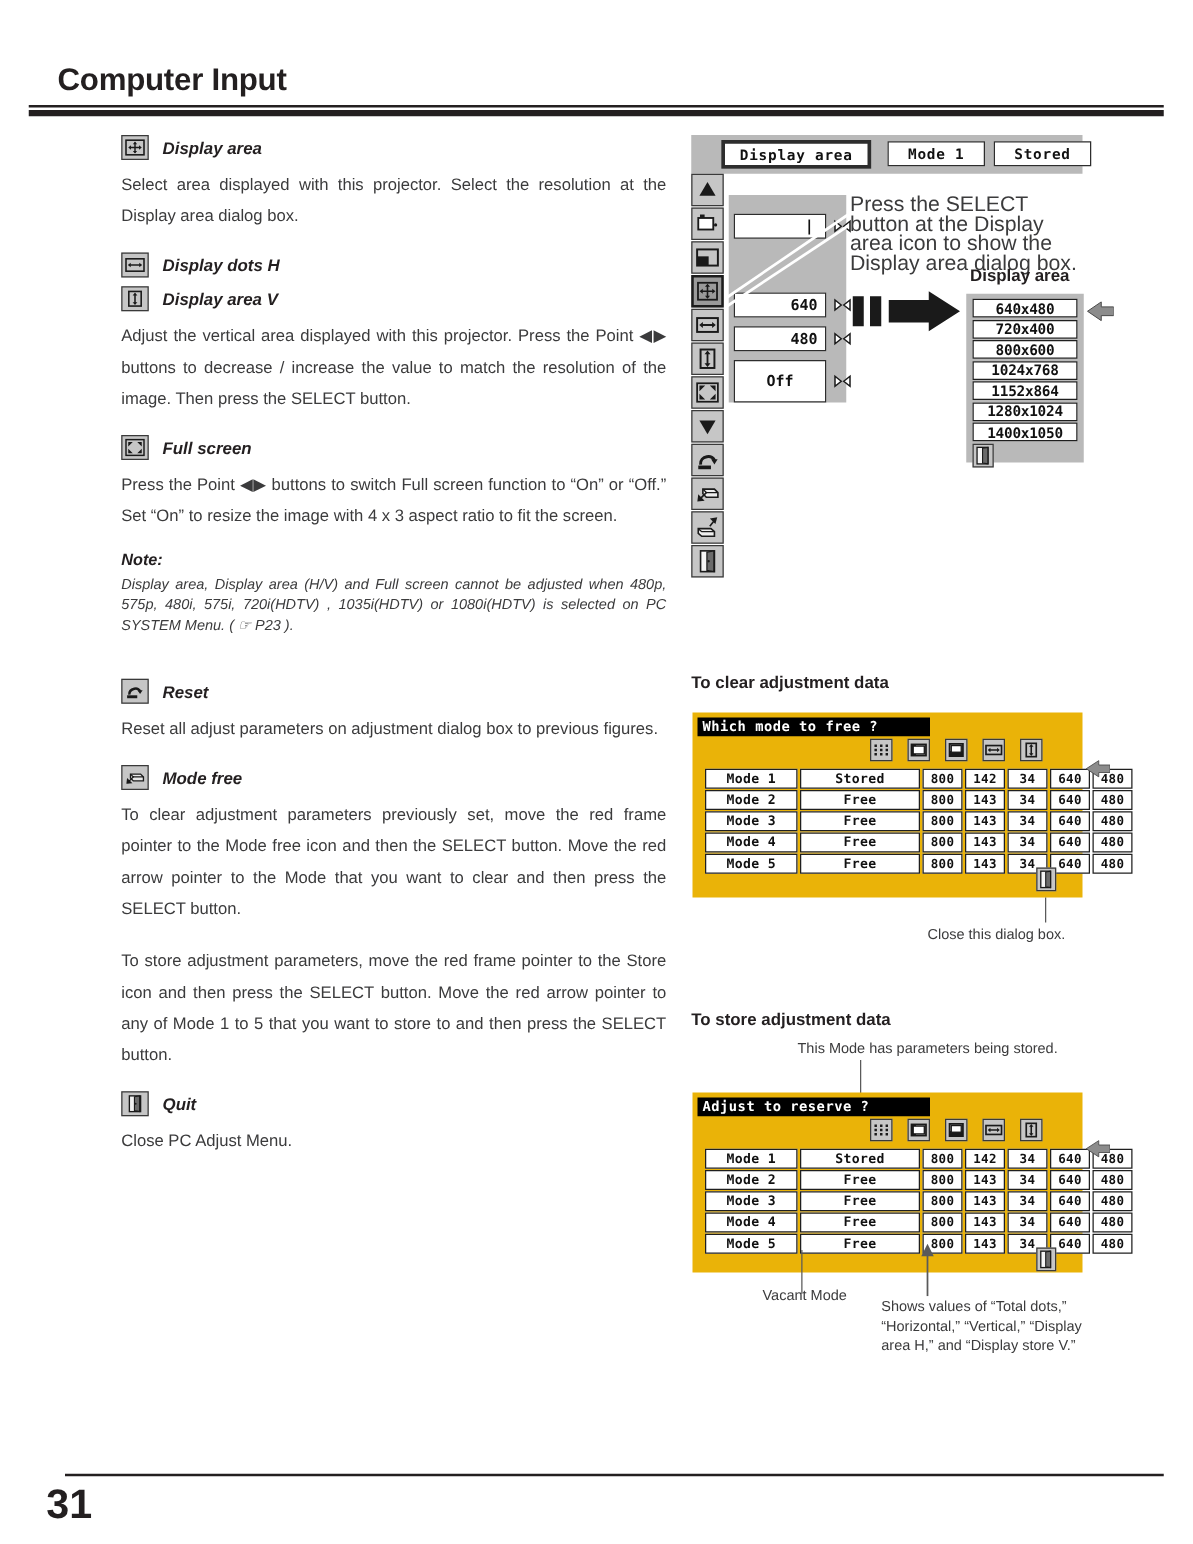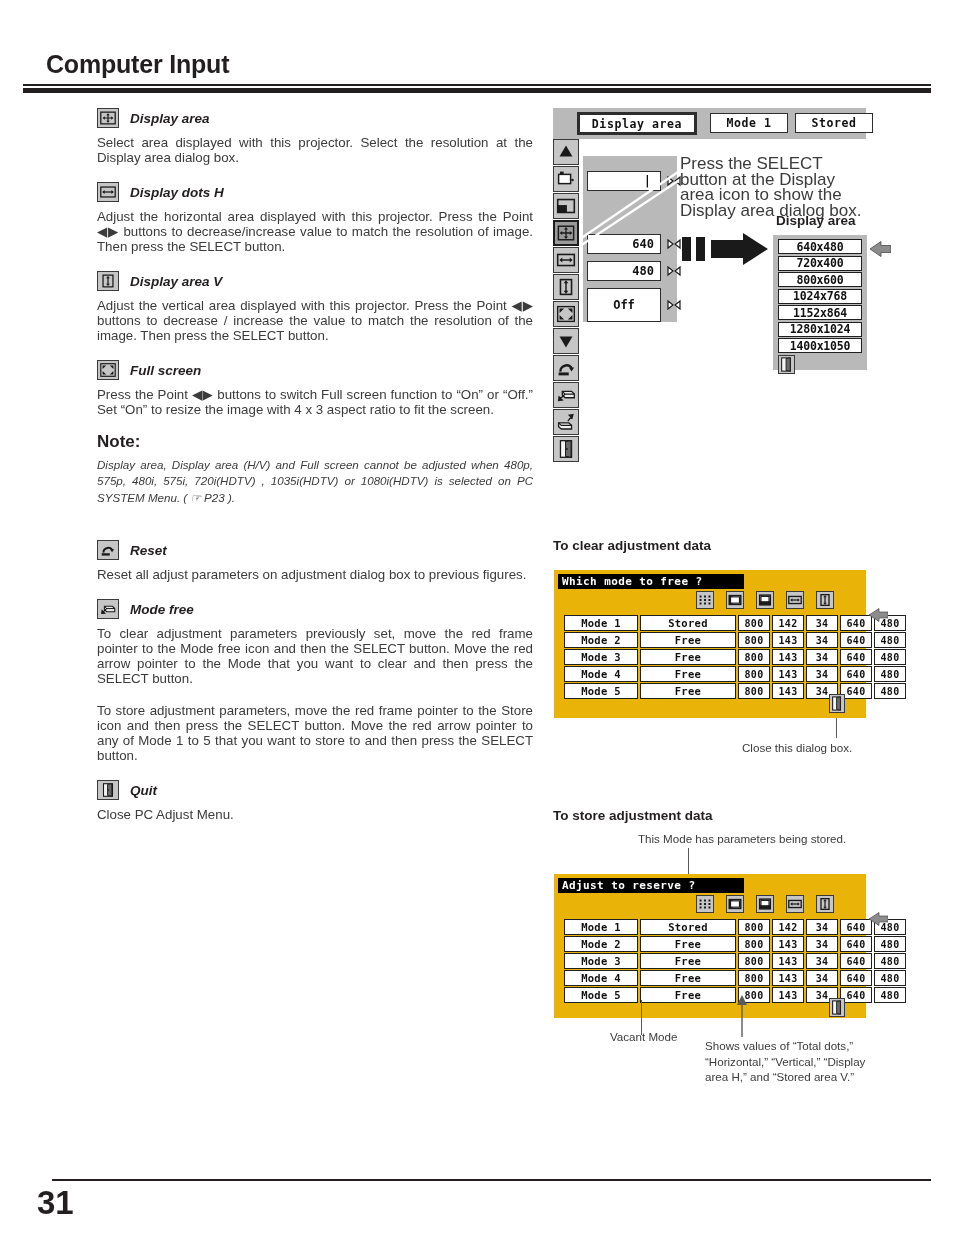--- a/index.html
+++ b/index.html
@@ -22,25 +22,25 @@
   }
   .header-rule-thin{position:absolute;left:23px;top:84px;width:908px;height:2px;background:#231f20;}
   .header-rule-thick{position:absolute;left:23px;top:88px;width:908px;height:5px;background:#231f20;}
 
   
   .left-col{position:absolute;left:97px;top:108px;width:436px;}
   .sec{margin-bottom:0;}
   .sec-head{display:flex;align-items:center;gap:11px;margin-bottom:7px;}
   .sec-title{font-size:13.5px;font-weight:bold;font-style:italic;color:#231f20;}
   .body-text{
-    font-size:13.3px;line-height:15px;color:#3b3b3c;
+    font-size:13.3px;line-height:25px;color:#3b3b3c;
     text-align:justify;margin:0 0 17px 0;
   }
   .body-text.tight{margin-bottom:15px;}
-  .note-title{font-size:17px;font-weight:bold;margin:0 0 5px 0;color:#231f20;}
+  .note-title{font-size:13px;font-weight:bold;font-style:italic;margin:0 0 5px 0;color:#231f20;}
   .note-text{font-size:11.6px;line-height:16.4px;font-style:italic;color:#3b3b3c;text-align:justify;margin:0 0 34px 0;}
 
   
   .micon{
     width:22px;height:20px;flex:0 0 22px;
     background:#c6c6c6;
     border:1.6px solid #3a3a3a;
     box-sizing:border-box;
     position:relative;
     display:inline-block;
@@ -173,21 +173,20 @@
       <div class="sec-head">
         <span class="micon">
           <svg viewBox="0 0 22 20">
             <rect x="3" y="4.5" width="16" height="11" fill="none" stroke="#1a1a1a" stroke-width="1.4"></rect>
             <path d="M6 10 H16" stroke="#1a1a1a" stroke-width="1.4"></path>
             <path d="M4.6 10 l2.6 -2.1 v4.2 z M17.4 10 l-2.6 -2.1 v4.2 z" fill="#1a1a1a"></path>
           </svg>
         </span>
         <span class="sec-title">Display dots H</span>
       </div>
-      <p class="body-text">Adjust the horizontal area displayed with this projector.  Press the Point ◀▶ buttons to decrease/increase value to match the resolution of image. Then press the SELECT button.</p>
     </div>
 
     <div class="sec">
       <div class="sec-head">
         <span class="micon">
           <svg viewBox="0 0 22 20">
             <rect x="5.5" y="3.5" width="11" height="13" fill="none" stroke="#1a1a1a" stroke-width="1.4"></rect>
             <path d="M11 6 V14" stroke="#1a1a1a" stroke-width="1.4"></path>
             <path d="M11 4.4 l-2.1 2.6 h4.2 z M11 15.6 l-2.1 -2.6 h4.2 z" fill="#1a1a1a"></path>
           </svg>
@@ -631,18 +630,18 @@
     <path d="M20 4 h-9 V0.5 L1 7 l10 6.5 V10 h9 z" fill="#8c8c8c" stroke="#4a4a4a" stroke-width="0.7"></path>
   </svg>
 
   <div class="lead-line" style="left:641px;top:1000px;height:35px;"></div>
   <div class="cap" style="left:610px;top:1029px;">Vacant Mode</div>
 
   <svg style="position:absolute;left:735px;top:995px;width:14px;height:42px;">
     <path d="M7 42 V8" stroke="#5a5a5a" stroke-width="1.4" fill="none"></path>
     <path d="M7 0 l5 10 h-10 z" fill="#5a5a5a"></path>
   </svg>
-  <div class="cap" style="left:705px;top:1038px;width:180px;">Shows values of “Total dots,” “Horizontal,” “Vertical,” “Display area H,” and “Stored area V.”</div>
+  <div class="cap" style="left:705px;top:1038px;width:180px;">Shows values of “Total dots,” “Horizontal,” “Vertical,” “Display area H,” and “Display store V.”</div>
 
   <div class="footer-rule"></div>
   <div class="pageno">31</div>
 
 </div>
 
 </body></html>

